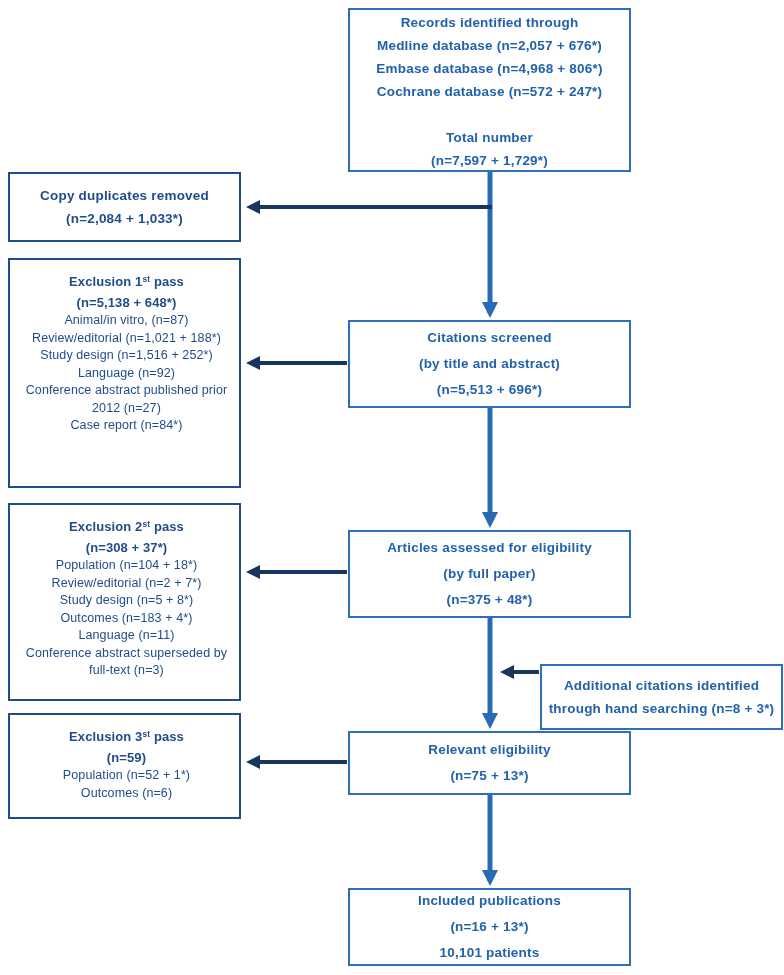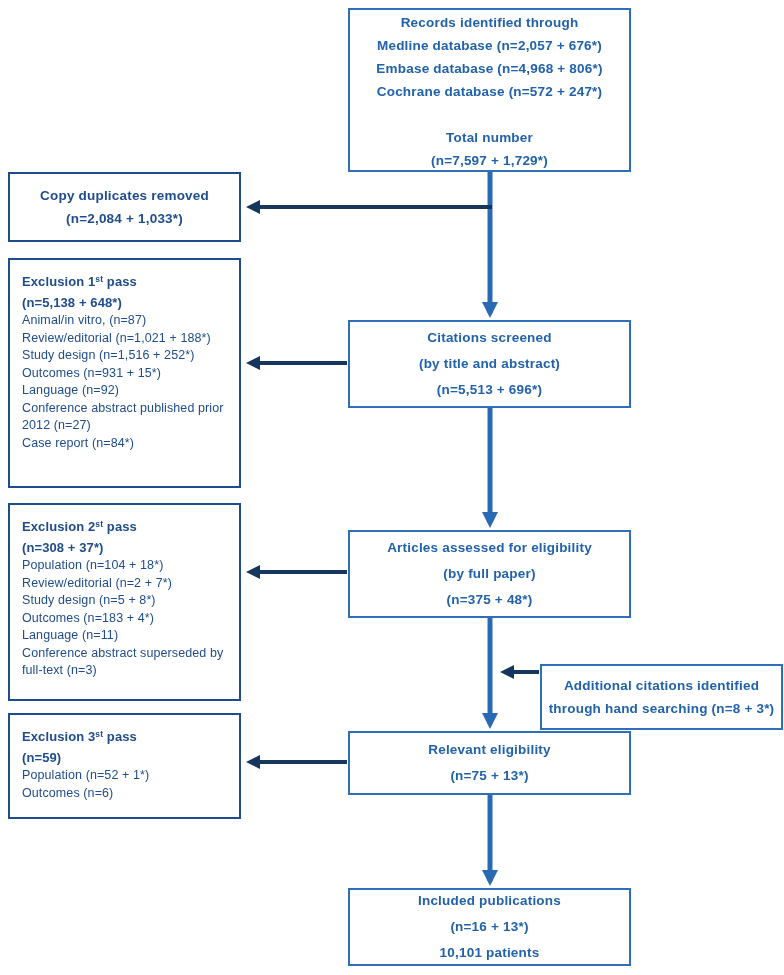--- a/index.html
+++ b/index.html
@@ -8,21 +8,21 @@
     --center_text:#2162ab;
     --left_text:#1f4c8b;
     --arrow_dark:#16365e;
     --arrow_blue:#2a6ab4;
     --page_bg:#ffffff;
   }
   html,body{margin:0;padding:0;background:var(--page_bg);}
   body{font-family:"Liberation Sans",sans-serif;}
   .canvas{position:relative;width:784px;height:975px;background:var(--page_bg);overflow:hidden;}
   .arrows{position:absolute;left:0;top:0;width:784px;height:975px;pointer-events:none;}
-  .box{position:absolute;box-sizing:border-box;background:#fff;}
+  .box{position:absolute;box-sizing:border-box;background:#fff;text-align:center;}
   .center-box{border:2px solid var(--center_border);color:var(--center_text);
     display:flex;flex-direction:column;justify-content:center;
     text-align:center;font-weight:bold;letter-spacing:.2px;}
   .center-box .cline{font-size:13.5px;line-height:23px;min-height:23px;}
   .box-records{padding-top:2px;}
   .left-box{border:2px solid var(--left_border);color:var(--left_text);
     padding:12px 8px 0 12px;letter-spacing:.1px;}
   .left-box .hline{font-weight:bold;font-size:13px;line-height:19px;min-height:19px;}
   .left-box .items{}
   .left-box .iline{font-size:12.5px;line-height:17.5px;min-height:17.5px;font-weight:400;}
@@ -97,21 +97,20 @@
       <div class="cline">(n=2,084 + 1,033*)</div>
     </div>
 
   <div class="box left-box" style="left:8px;top:258px;width:233px;height:230px;">
     <div class="hline"><span>Exclusion 1</span><span class="sup">st</span><span> pass</span></div>
     <div class="hline">(n=5,138 + 648*)</div>
     <div class="items">
         <div class="iline">Animal/in vitro, (n=87)</div>
         <div class="iline">Review/editorial (n=1,021 + 188*)</div>
         <div class="iline">Study design (n=1,516 + 252*)</div>
-        <div class="iline">Outcomes (n=931 + 15*)</div>
         <div class="iline">Language (n=92)</div>
         <div class="iline">Conference abstract published prior 2012 (n=27)</div>
         <div class="iline">Case report (n=84*)</div>
       </div>
   </div>
 
   <div class="box left-box" style="left:8px;top:503px;width:233px;height:198px;">
     <div class="hline"><span>Exclusion 2</span><span class="sup">st</span><span> pass</span></div>
     <div class="hline">(n=308 + 37*)</div>
     <div class="items">

